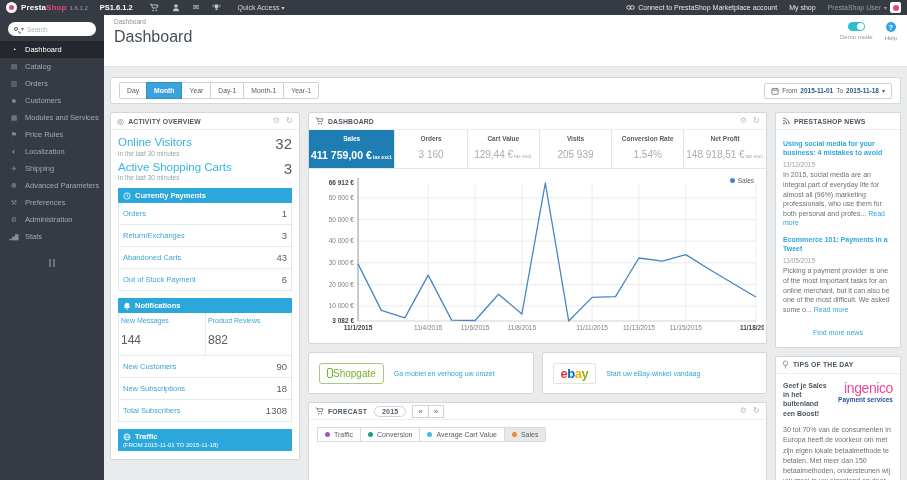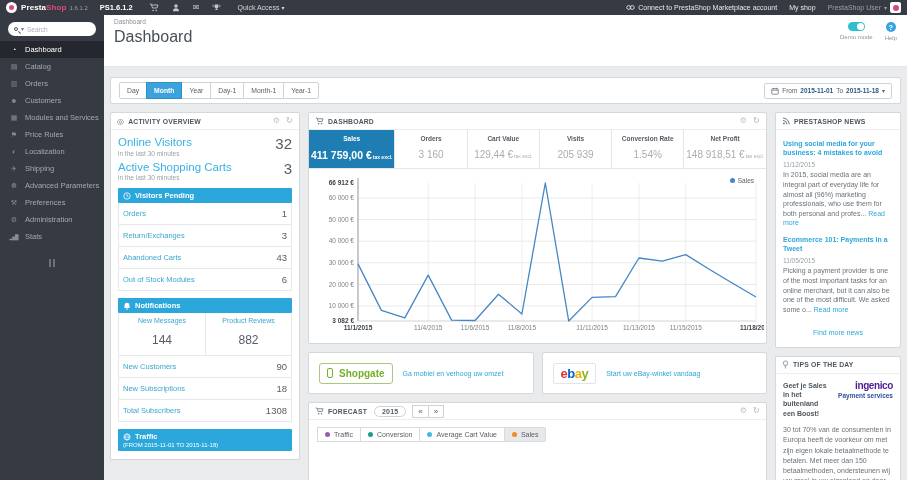--- a/index.html
+++ b/index.html
@@ -79,21 +79,21 @@
   .metric-label{font-size:11.5px;color:#38b2e3;cursor:pointer;line-height:1.1}
   .metric-sub{font-size:6.5px;color:#9aa1a7;margin-top:1px}
   .metric-value{margin-left:auto;font-size:15px;color:#565d64;line-height:1}
   .blue-bar{background:#2ba7db;color:#fff;margin-top:7px;padding:3px 5px;font-size:7.5px;font-weight:bold;border-radius:1px}
   .bb-row{display:flex;align-items:center;gap:4px}
   .bb-sub{font-weight:normal;font-size:6px;margin-top:1px}
   .bicon{display:flex;align-items:center}
   .rowline{display:flex;justify-content:space-between;align-items:center;padding:5px 4px;border:1px solid #e6e9ea;border-top:none;font-size:7.5px}
   .rowline .rlabel{color:#3aa6d0;cursor:pointer}
   .rowline .rvalue{font-size:9.5px;color:#565d64}
-  .notif{display:grid;grid-template-columns:1fr 1fr;border:1px solid #e6e9ea;border-top:none;text-align:center}
+  .notif{display:grid;grid-template-columns:1fr 1fr;border:1px solid #e6e9ea;border-top:none;}
   .ncell{padding:4px 2px 8px}
   .ncell + .ncell{border-left:1px solid #e6e9ea}
   .nlabel{color:#3aa6d0;font-size:7px;cursor:pointer}
   .nvalue{font-size:12px;color:#565d64;margin-top:9px}
 
   
   .col-mid{flex:1;min-width:0;display:flex;flex-direction:column;gap:8px}
   .kpi-row{display:flex;border-bottom:1px solid #e3e6e8}
   .kpi{flex:1;text-align:center;padding:5px 2px 7px;border-left:1px solid #e3e6e8;cursor:pointer}
   .kpi:first-child{border-left:none}
@@ -101,21 +101,21 @@
   .kvalue{font-size:10px;color:#a8adb2;margin-top:7px;white-space:nowrap}
   .ksuffix{font-size:5px;margin-left:1px}
   .kpi.active{background:#1e7eb4}
   .kpi.active .klabel,.kpi.active .kvalue{color:#fff}
   .kpi.active .kvalue{font-weight:bold;font-size:10.5px}
   .chart-wrap{position:relative;padding:4px 3px 2px}
   .chart-legend{position:absolute;top:8px;right:12px;display:flex;align-items:center;gap:3px;font-size:6.5px;color:#565d64}
   .dot{width:5px;height:5px;border-radius:50%;flex:none}
   .modules-row{display:flex;gap:8px}
   .module-card{flex:1;background:#fff;border:1px solid #d5d8da;border-radius:2px;height:42px;display:flex;align-items:center;padding:0 10px;gap:10px}
-  .shopgate-logo{display:flex;align-items:center;gap:6px;border:1px solid #a8c87e;border-radius:3px;padding:4px 7px;color:#74b128;font-weight:bold;font-size:10px;cursor:pointer}
+  .shopgate-logo{display:flex;align-items:center;gap:0;border:1px solid #a8c87e;border-radius:3px;padding:4px 7px;color:#74b128;font-weight:normal;font-size:10px;cursor:pointer}
   .phone-ic{width:6px;height:10px;border:1px solid #74b128;border-radius:2px;display:block}
   .ebay-logo{border:1px solid #e2e5e7;border-radius:2px;padding:3px 7px;font-size:13px;font-weight:bold;letter-spacing:-.5px;cursor:pointer;line-height:1}
   .module-link{font-size:7px;color:#2ba7db;cursor:pointer}
   .forecast{flex:1;display:flex;flex-direction:column}
   .year-pill{border:1px solid #cfd3d6;border-radius:8px;padding:1px 7px;font-size:7px;font-weight:bold;color:#565d64;margin-left:7px;background:#fff;cursor:pointer}
   .nav-btns{display:flex;margin-left:6px}
   .nav-btn{border:1px solid #cfd3d6;background:#fff;padding:0 5px;font-size:8px;color:#565d64;cursor:pointer;line-height:11px}
   .nav-btn+.nav-btn{margin-left:-1px}
   .legend-row{display:flex;padding:7px 8px}
   .legend-pill{display:flex;align-items:center;gap:4px;border:1px solid #d8dbdd;background:#fff;padding:3px 7px;font-size:7px;color:#565d64;margin-left:-1px;cursor:pointer}
@@ -128,21 +128,21 @@
   .news-title{color:#2ba7db;font-size:7px;font-weight:bold;line-height:1.3;margin-top:7px;cursor:pointer}
   .news-date{font-size:6.5px;color:#9aa1a7;margin:4px 0 2px}
   .news-excerpt{font-size:7px;color:#6a7177;line-height:1.38}
   .read-more{color:#2ba7db;cursor:pointer}
   .news-footer{text-align:center;color:#2ba7db;font-size:7px;padding:10px 0 11px;cursor:pointer}
   .tips{flex:1;overflow:hidden}
   .tips-body{padding:7px 7px}
   .tips-top{display:flex;gap:4px}
   .tips-headline{width:42%;font-size:7px;font-weight:bold;color:#4d565e;line-height:1.35}
   .ingenico{flex:1;text-align:right}
-  .ing-main{font-size:10px;font-weight:bold;color:#4c1d95;letter-spacing:-.4px;line-height:1}
+  .ing-main{font-size:14px;font-weight:normal;color:#ec4899;letter-spacing:-.4px;line-height:1}
   .ing-sub{font-size:6.5px;font-weight:bold;color:#2d4fa0;line-height:1.1;margin-top:1px}
   .tips-text{font-size:7px;color:#6a7177;line-height:1.45;margin-top:7px}
 </style>
 </head>
 <body>
 
 <div class="topbar">
   <span class="logo"></span>
   <span class="brand"><b>Presta</b><b class="pink">Shop</b></span>
   <span class="version">1.6.1.2</span>
@@ -317,37 +317,37 @@
           </div>
 
           <div class="blue-bar">
             <span class="bb-row">
                 <span class="bicon">
                   <svg width="8" height="8" viewBox="0 0 10 10">
                     <circle cx="5" cy="5" r="4" fill="none" stroke="#fff"></circle>
                     <path d="M5 2.6V5l1.8 1" stroke="#fff" fill="none"></path>
                   </svg>
                 </span>
-                <span>Visitors Pending</span>
+                <span>Currently Payments</span>
               </span>
           </div>
           <div class="rowline">
               <span class="rlabel">Orders</span>
               <span class="rvalue">1</span>
             </div>
           <div class="rowline">
               <span class="rlabel">Return/Exchanges</span>
               <span class="rvalue">3</span>
             </div>
           <div class="rowline">
               <span class="rlabel">Abandoned Carts</span>
               <span class="rvalue">43</span>
             </div>
           <div class="rowline">
-              <span class="rlabel">Out of Stock Modules</span>
+              <span class="rlabel">Out of Stock Payment</span>
               <span class="rvalue">6</span>
             </div>
 
           <div class="blue-bar">
             <span class="bb-row">
                 <span class="bicon">
                   <svg width="8" height="8" viewBox="0 0 10 10">
                     <path d="M5 .8a3 3 0 0 0-3 3v2.2L1.2 7.4h7.6L8 6V3.8a3 3 0 0 0-3-3z" fill="#fff"></path>
                     <circle cx="5" cy="8.7" r="1" fill="#fff"></circle>
                   </svg>

